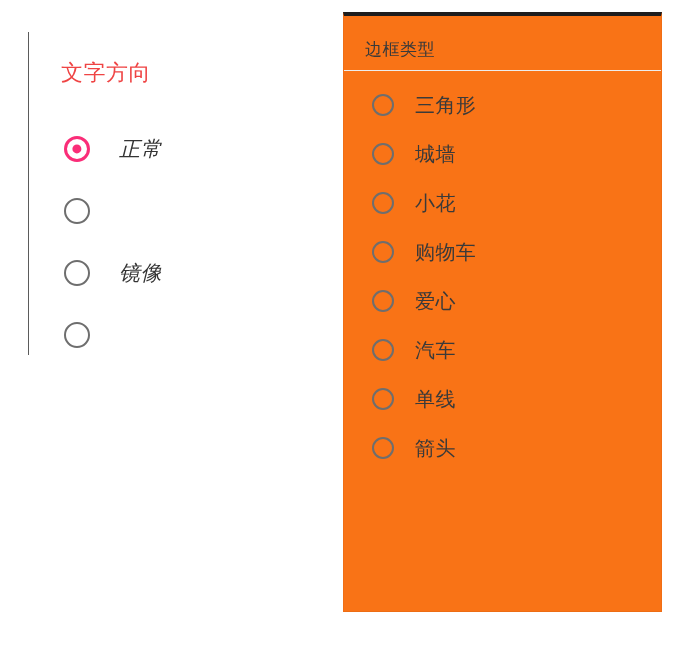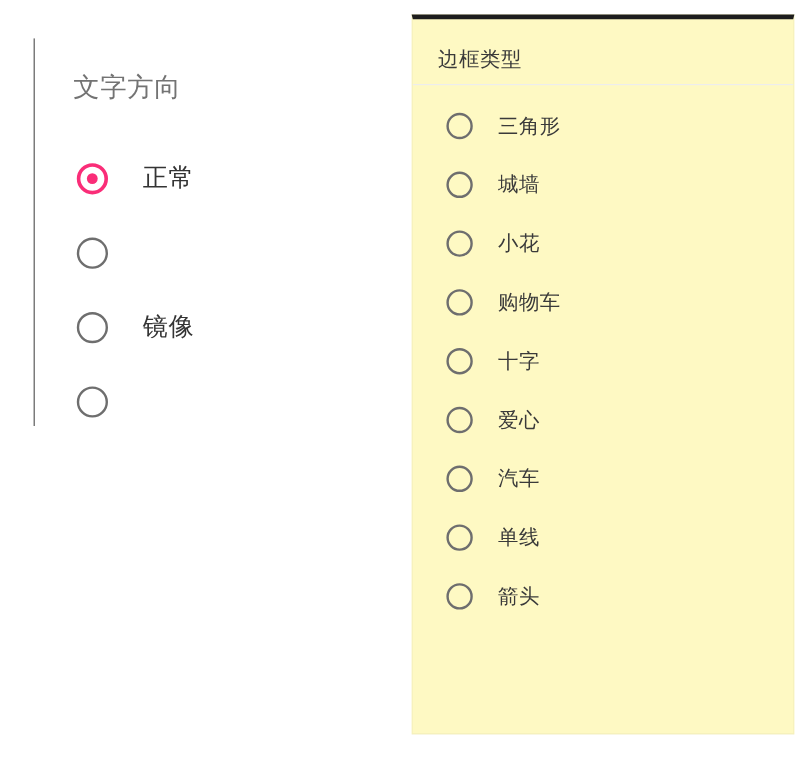--- a/index.html
+++ b/index.html
@@ -34,30 +34,31 @@
     border-left: 1px solid #5b5b5b;
     box-sizing: border-box;
   }
 
   .left-heading {
     position: absolute;
     left: 32px;
     top: 26px;
     font-size: 22px;
     line-height: 30px;
-    color: #737373;
+    color: #ef4444;
     letter-spacing: 0.5px;
     white-space: nowrap;
   }
 
   .left-options {
     position: absolute;
     left: 0;
     top: 86px;
     width: 100%;
+    font-style: italic;
   }
 
   .left-row {
     position: relative;
     height: 62px;
     display: flex;
     align-items: center;
     cursor: pointer;
   }
 
@@ -87,21 +88,21 @@
     position: absolute;
     left: 343px;
     top: 12px;
     width: 319px;
     height: 600px;
     box-sizing: border-box;
     border-top: 4px solid #1d1d1d;
     border-left: 1px solid rgba(0,0,0,0.035);
     border-right: 1px solid rgba(0,0,0,0.035);
     border-bottom: 1px solid rgba(0,0,0,0.045);
-    background: #fef9c3;
+    background: #f97316;
   }
 
   .right-heading {
     position: absolute;
     left: 21px;
     top: 23px;
     font-size: 17px;
     line-height: 22px;
     color: #3a3a3a;
     letter-spacing: 0.5px;
@@ -137,21 +138,21 @@
     transform: translateY(-50%);
     width: 22px;
     height: 22px;
   }
 
   .right-row .row-label {
     position: absolute;
     left: 71px;
     top: 50%;
     transform: translateY(-50%);
-    font-size: 17px;
+    font-size: 20px;
     line-height: 21px;
     color: #3a3a3a;
     letter-spacing: 0.4px;
     white-space: nowrap;
   }
 
   
   .radio {
     display: block;
     width: 100%;
@@ -244,26 +245,20 @@
         <div class="right-row">
           <span class="radio-slot">
             <span class="radio off"></span>
           </span>
           <span class="row-label">购物车</span>
         </div>
         <div class="right-row">
           <span class="radio-slot">
             <span class="radio off"></span>
           </span>
-          <span class="row-label">十字</span>
-        </div>
-        <div class="right-row">
-          <span class="radio-slot">
-            <span class="radio off"></span>
-          </span>
           <span class="row-label">爱心</span>
         </div>
         <div class="right-row">
           <span class="radio-slot">
             <span class="radio off"></span>
           </span>
           <span class="row-label">汽车</span>
         </div>
         <div class="right-row">
           <span class="radio-slot">

